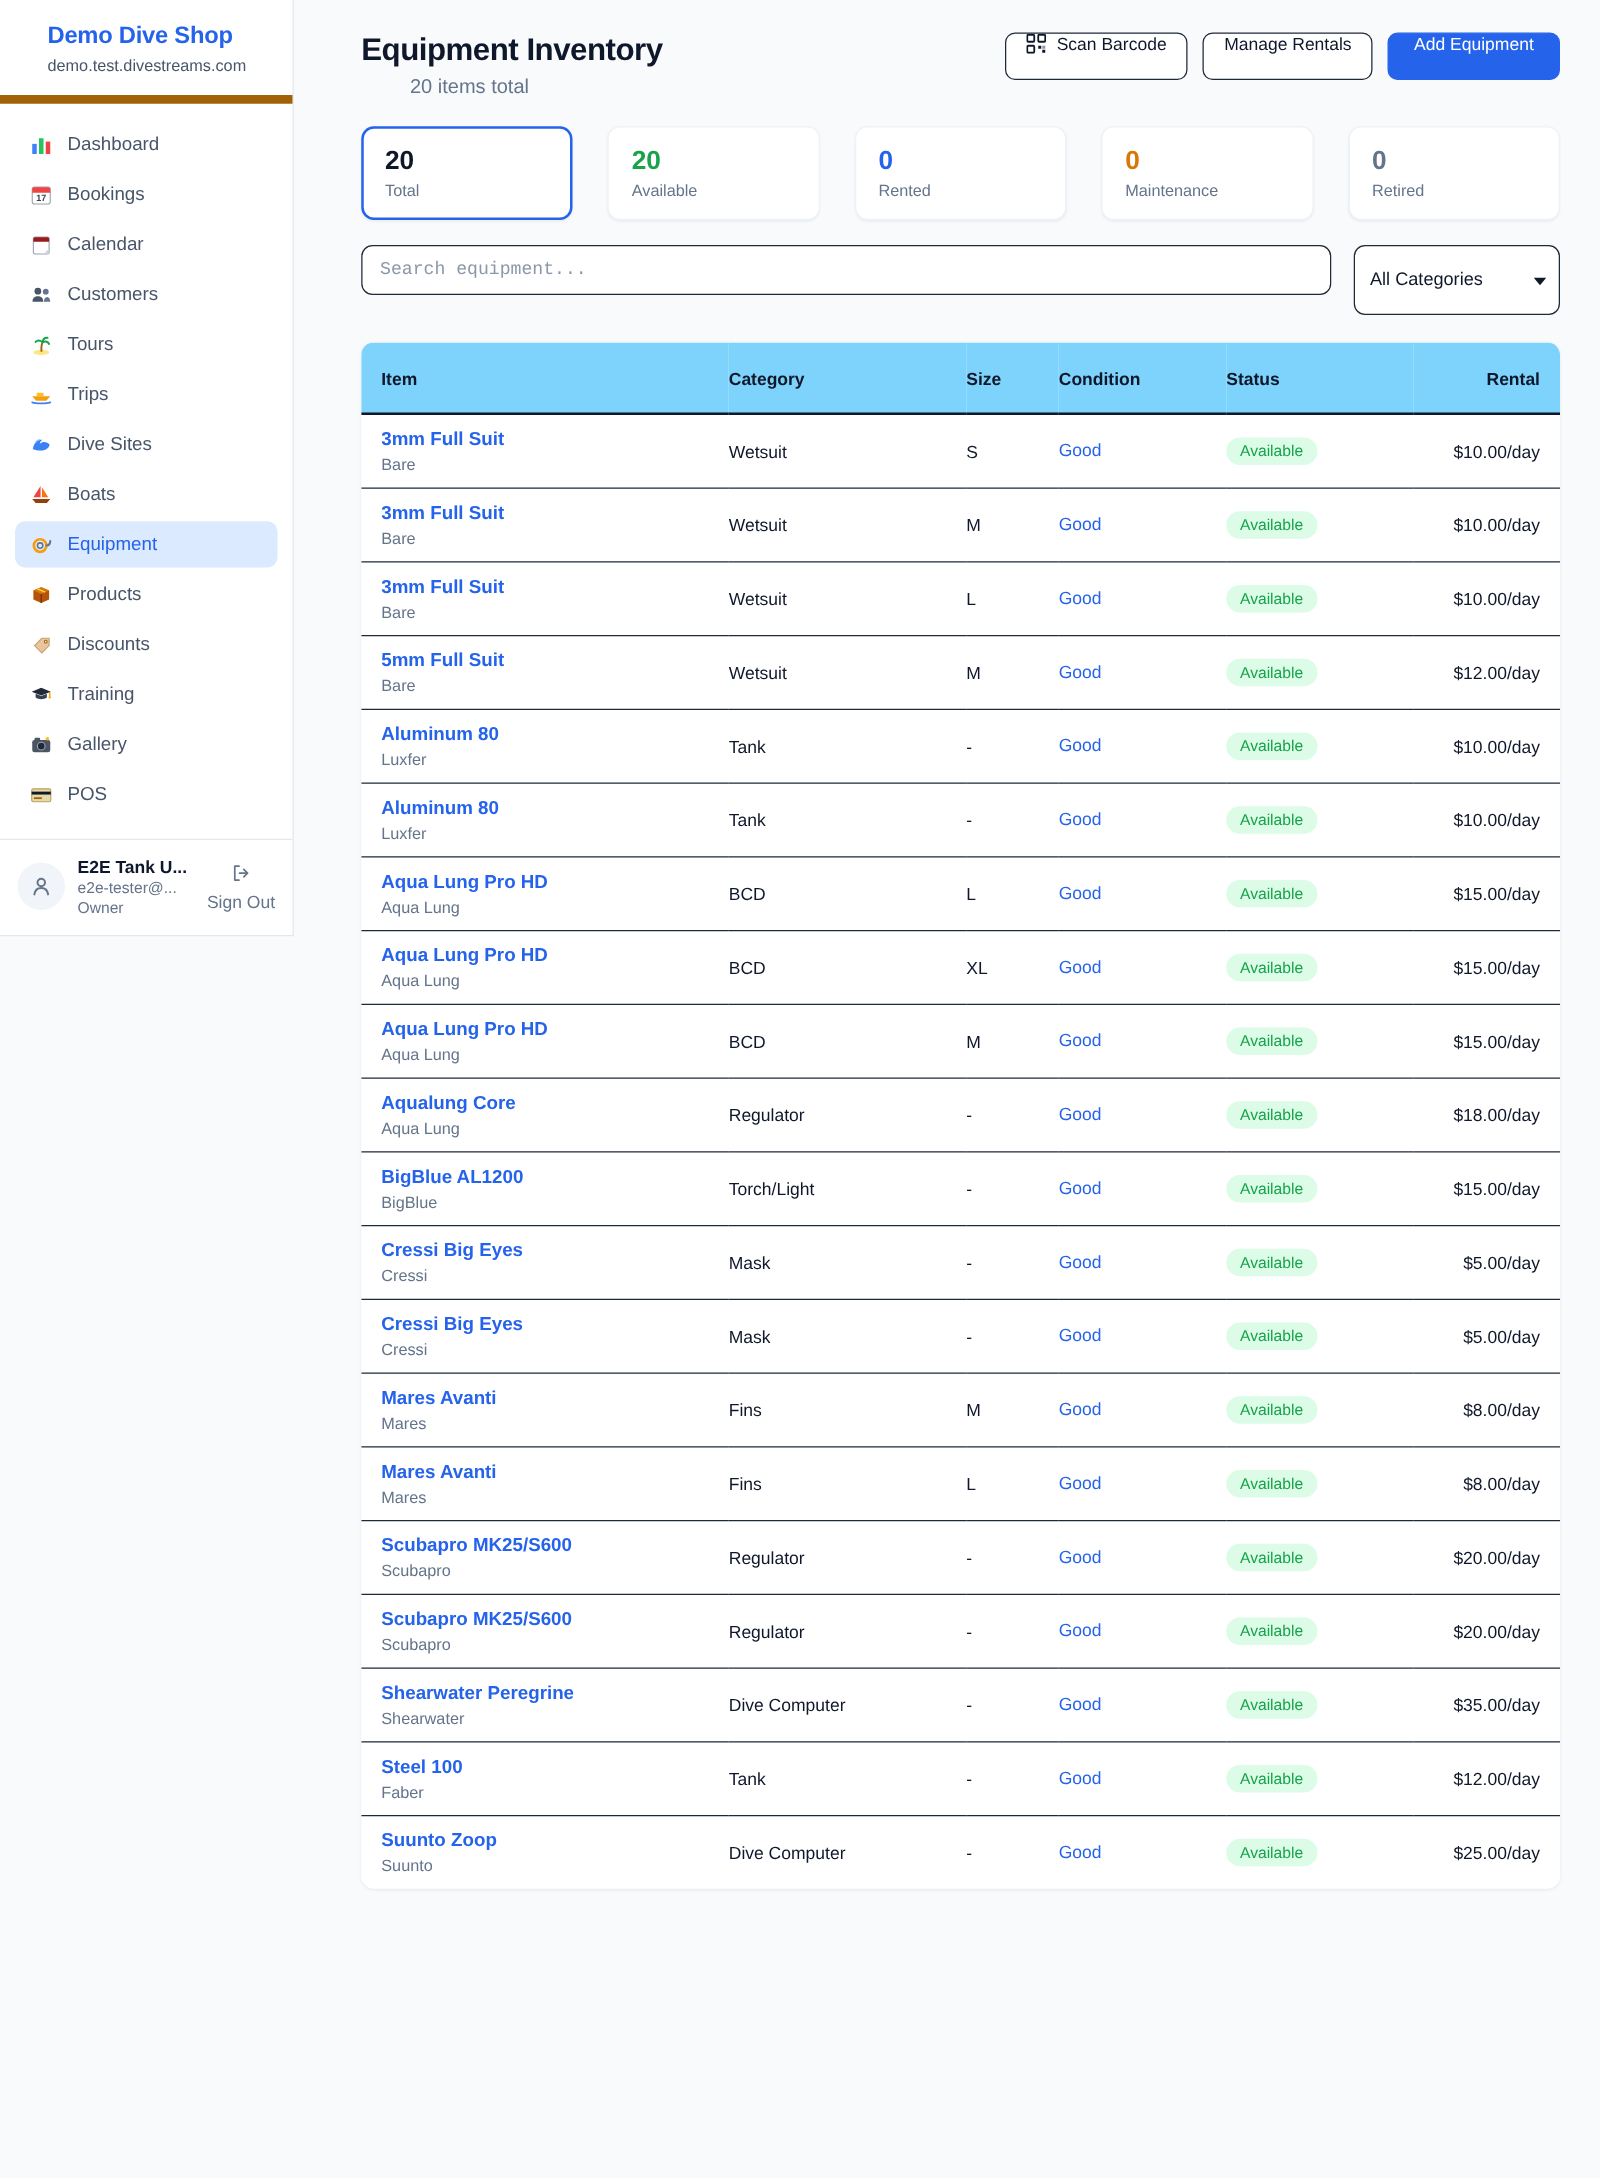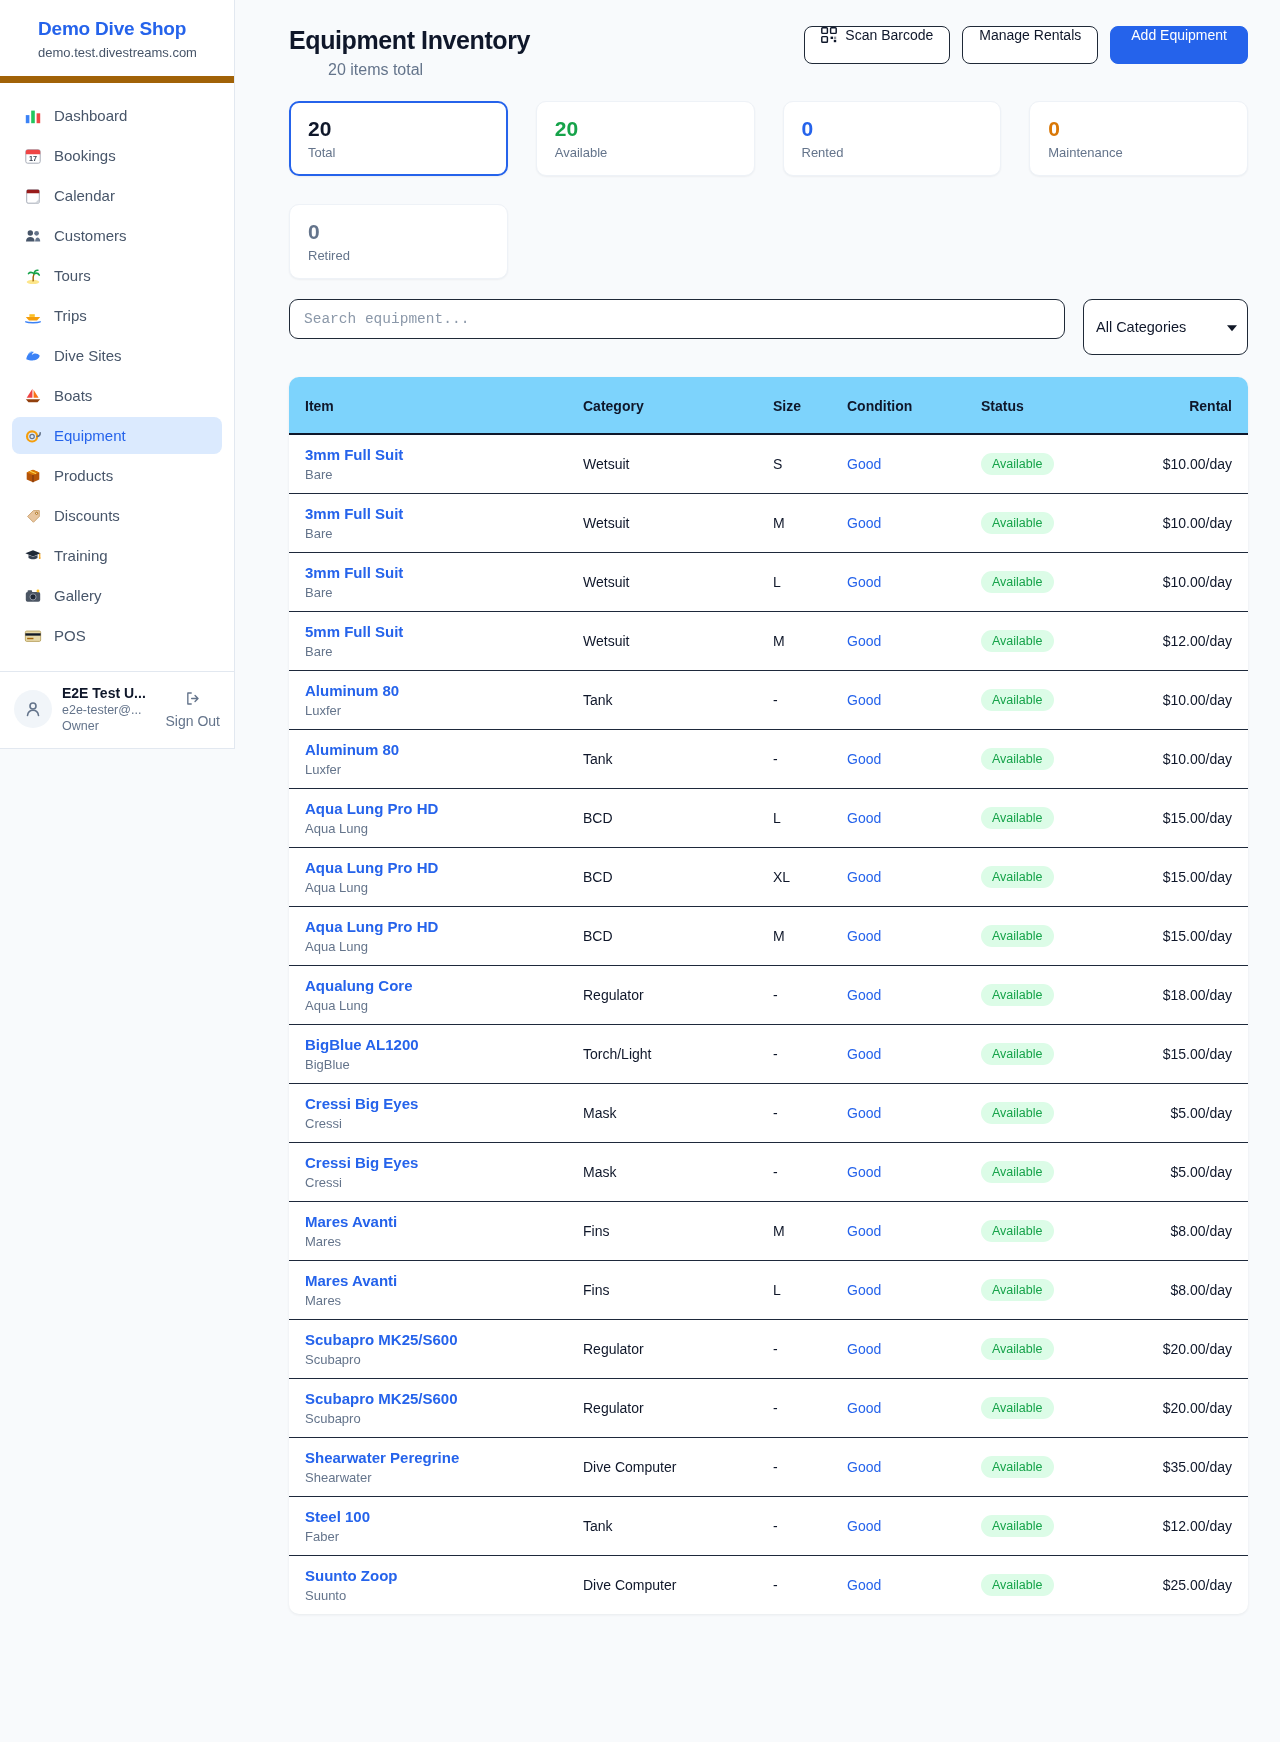--- a/index.html
+++ b/index.html
@@ -42,21 +42,21 @@
   .page-subtitle { font-size:16px; color:#64748b; margin-top:6px;margin-left:39px; }
   .header-actions { display:flex; gap:12px; align-items:center; }
   .btn {
     height:38px; display:inline-flex; gap:8px;
     border:1px solid #1f2937; background:#fff; border-radius:8px;
     padding:0 16px; font-size:14px; color:#0f172a; cursor:pointer;
     font-family:inherit;
   }
   .btn-primary { background:#2563eb; border-color:#2563eb; color:#fff; font-weight:500; padding:0 20px; }
   
-  .stats { display:grid; grid-template-columns:repeat(4,1fr); gap:28px; margin-top:22px; }
+  .stats { display:grid; grid-template-columns:repeat(5,1fr); gap:28px; margin-top:22px; }
   .stat-card {
     background:#fff; border-radius:10px; padding:15px 18px;
     border:1px solid #eef2f7; box-shadow:0 1px 2px rgba(15,23,42,.05); cursor:pointer;
   }
   .stat-card.selected { border:2px solid #2563eb; padding:14px 17px; }
   .stat-value { font-size:21px; font-weight:700; }
   .stat-label { font-size:13px; color:#64748b; margin-top:4px; }
   .v-dark { color:#0f172a; } .v-green { color:#16a34a; } .v-blue { color:#2563eb; }
   .v-orange { color:#d97706; } .v-gray { color:#64748b; }
   
@@ -250,21 +250,21 @@
       </div>
     </nav>
   <div class="user-block">
     <div class="avatar">
       <svg width="20" height="20" viewBox="0 0 20 20" fill="none">
         <circle cx="10" cy="7" r="3" stroke="#64748b" stroke-width="1.6"></circle>
         <path d="M4.5 16.5c.5-3.6 3-5.2 5.5-5.2s5 1.6 5.5 5.2" stroke="#64748b" stroke-width="1.6" fill="none" stroke-linecap="round"></path>
       </svg>
     </div>
     <div class="user-info">
-      <div class="user-name">E2E Test U...</div>
+      <div class="user-name">E2E Tank U...</div>
       <div class="user-email">e2e-tester@...</div>
       <div class="user-role">Owner</div>
     </div>
     <div class="signout">
       <svg width="17" height="17" viewBox="0 0 20 20" fill="none">
         <path d="M8.5 3.5H4.5v13h4" stroke="#64748b" stroke-width="1.6" stroke-linecap="round" stroke-linejoin="round"></path>
         <path d="M13 6.5L16.5 10 13 13.5M16.5 10H9" stroke="#64748b" stroke-width="1.6" stroke-linecap="round" stroke-linejoin="round"></path>
       </svg>
       <span>Sign Out</span>
     </div>

